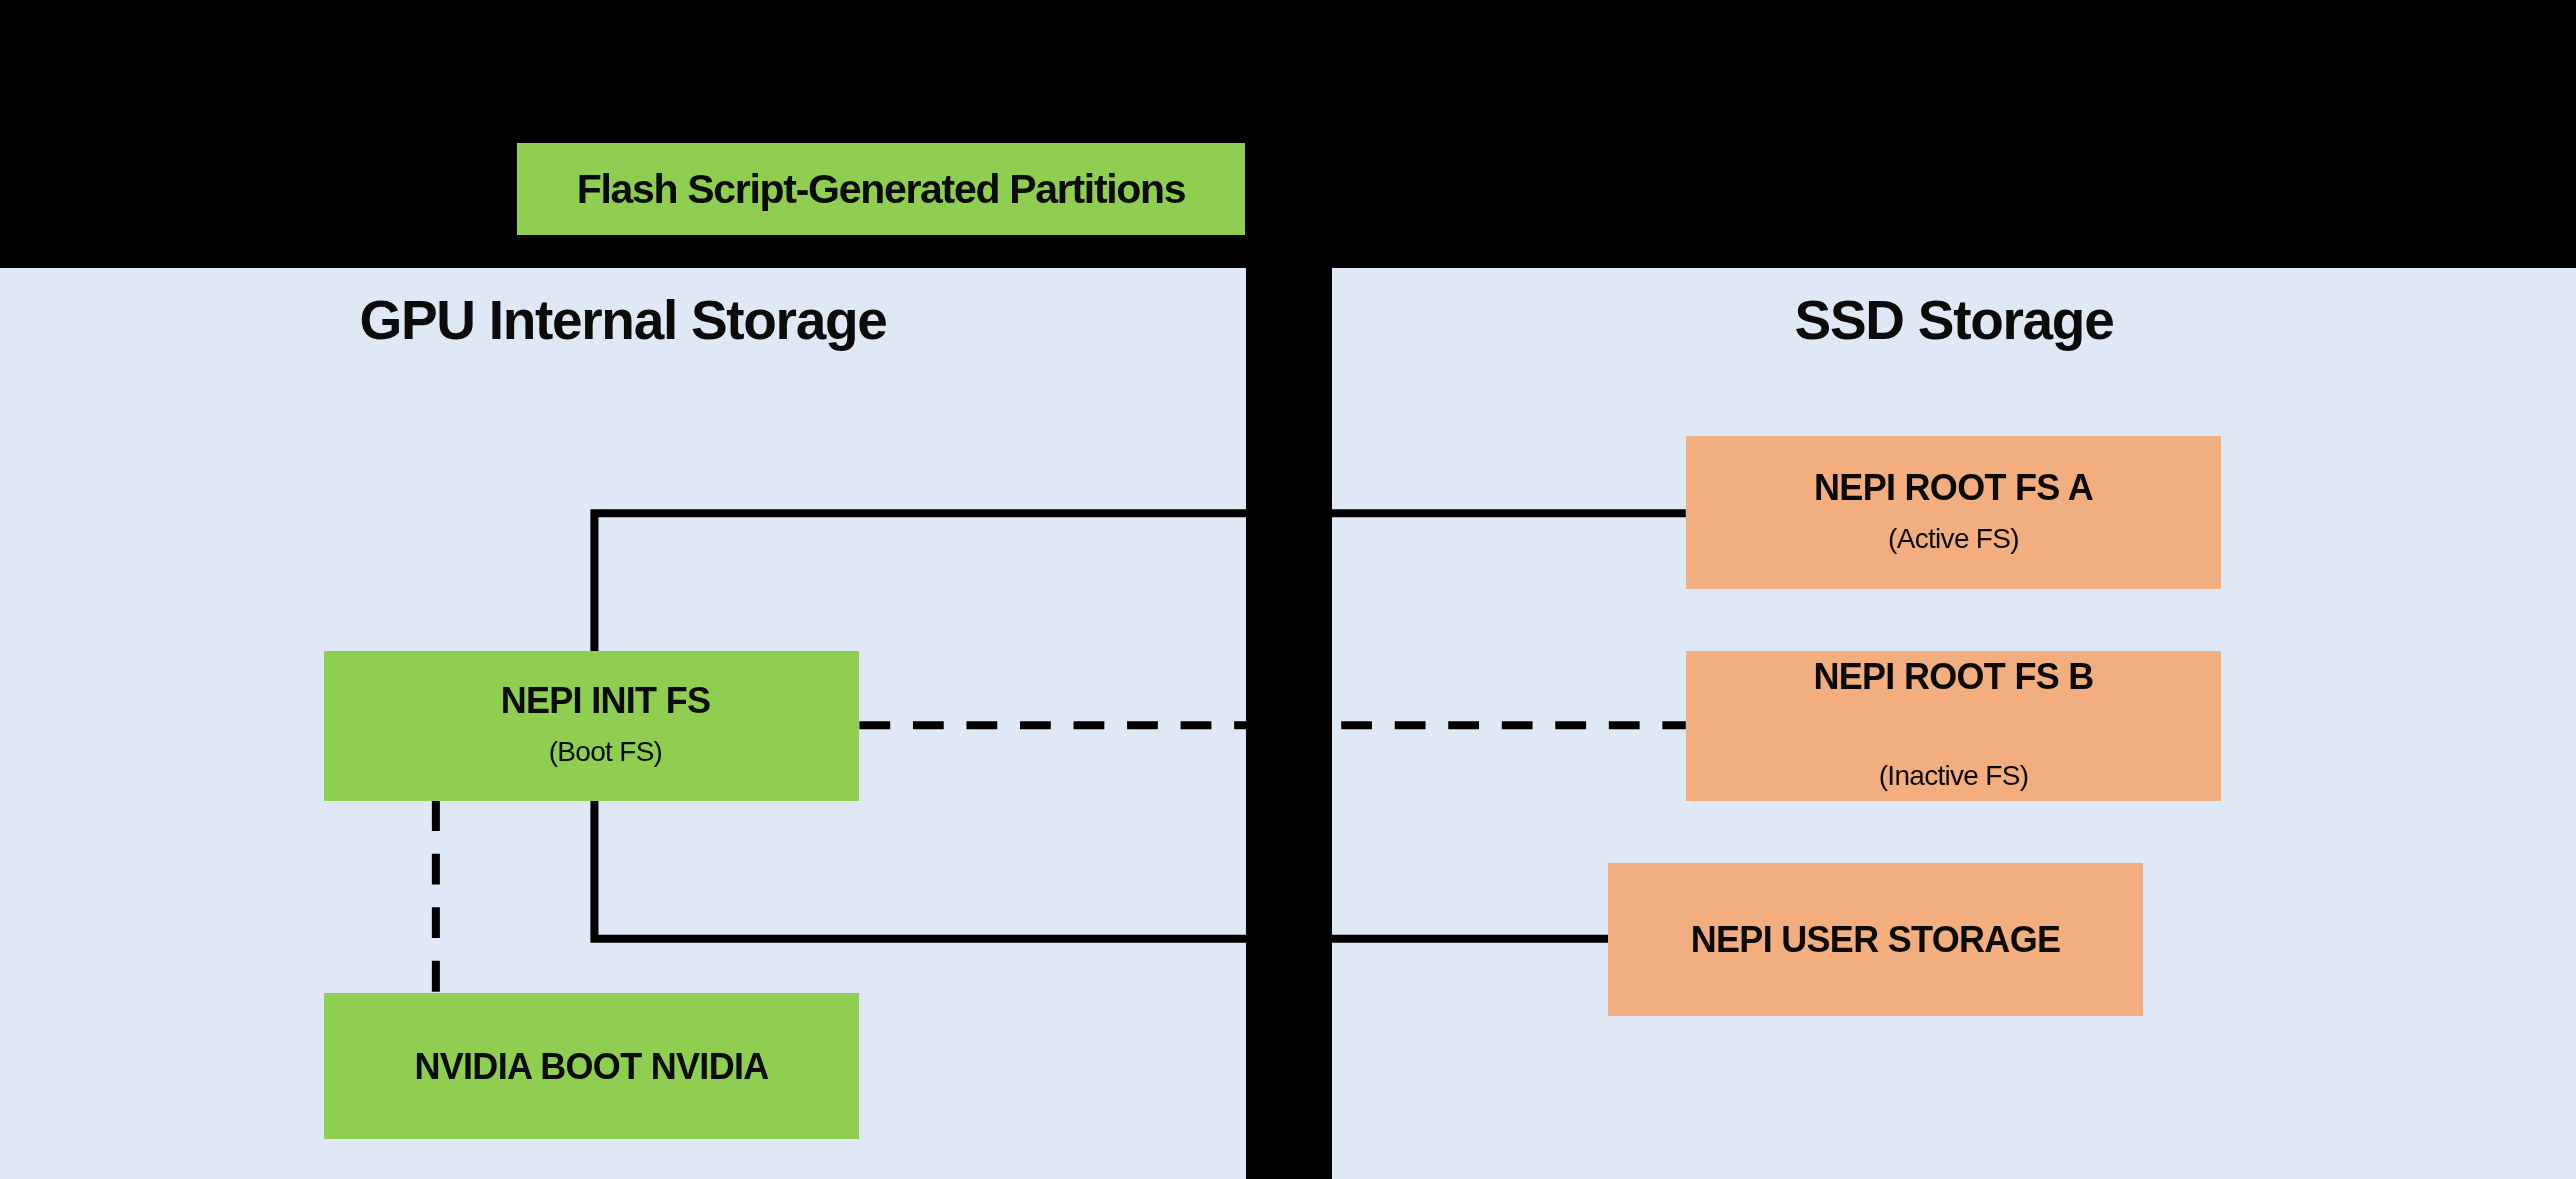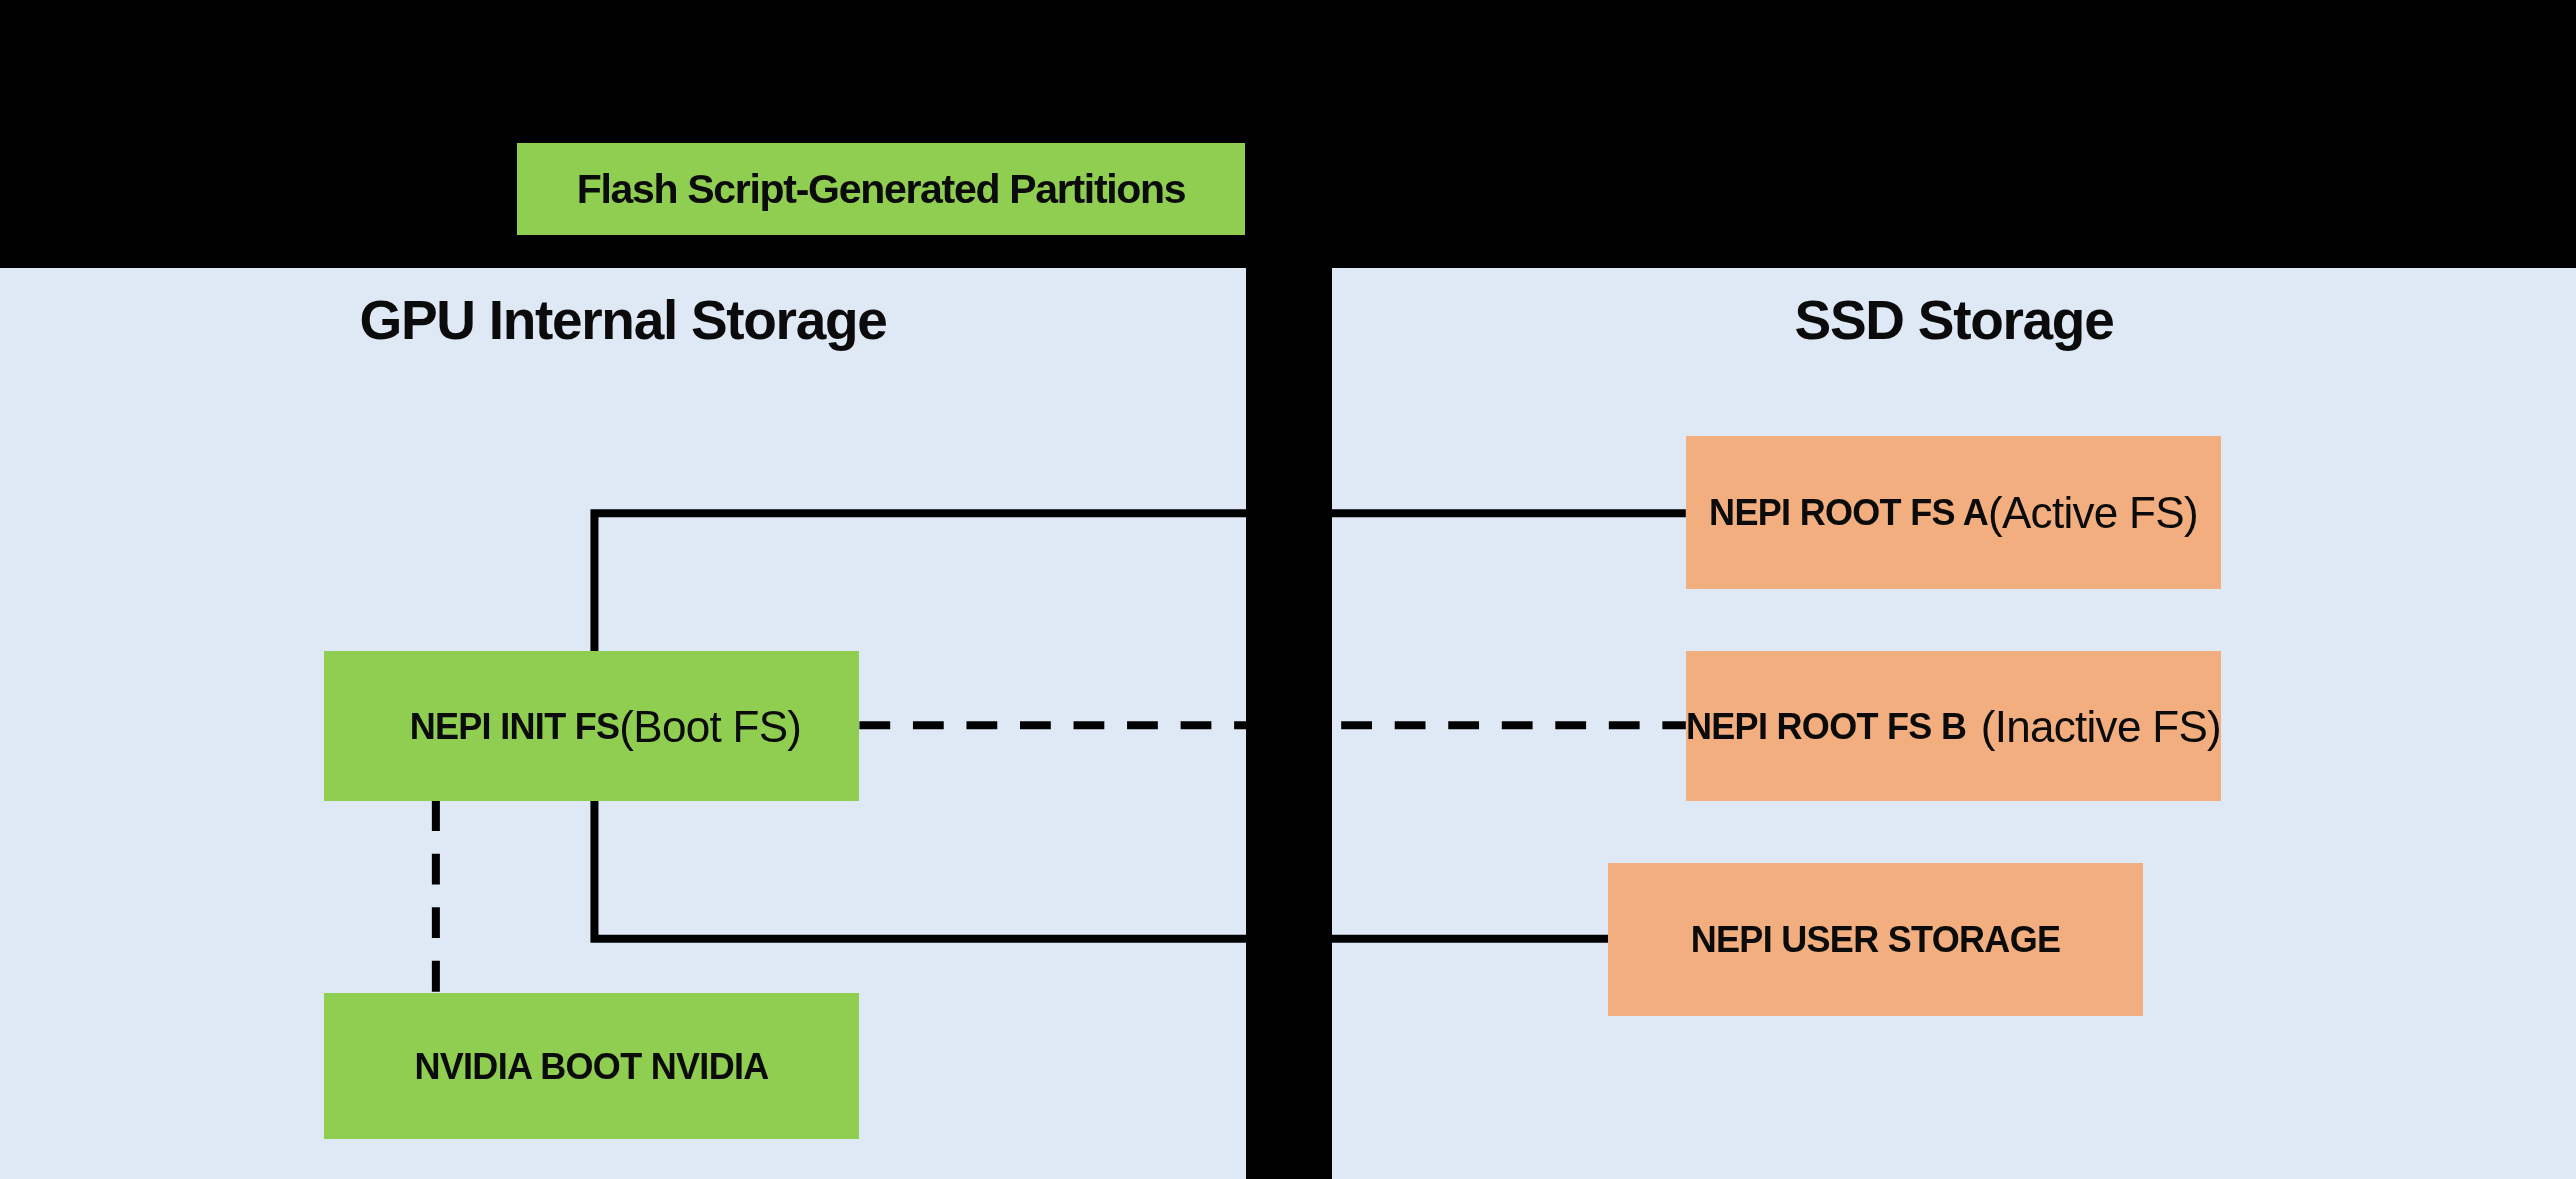--- a/index.html
+++ b/index.html
@@ -43,27 +43,27 @@
     position:absolute;top:281px;height:78px;z-index:3;
     display:flex;align-items:center;justify-content:center;
     font-weight:700;font-size:55px;letter-spacing:-1.3px;color:var(--text);
   }
   .panel-title.left{left:0;width:1246px;text-align:center;}
   .panel-title.right{left:1332px;width:1244px;}
 
   
   .node{
     position:absolute;z-index:3;
-    display:flex;flex-direction:row;align-items:center;justify-content:center;
+    display:flex;flex-direction:column;align-items:center;justify-content:center;
     text-align:center;color:var(--text);
   }
   .node-green{background:var(--flash-generated);}
   .node-orange{background:var(--manual-generated);}
   .node-title{font-weight:700;font-size:36px;line-height:51px;letter-spacing:-0.7px;}
-  .node-sub{font-weight:400;font-size:44px;line-height:51px;letter-spacing:-0.7px;}
+  .node-sub{font-weight:400;font-size:28px;line-height:51px;letter-spacing:-0.7px;}
 
   .node-init{left:324px;top:651px;width:535px;height:150px;padding-left:28px;}
   .node-bootloader{left:324px;top:993px;width:535px;height:146px;}
   .node-root-a{left:1686px;top:436px;width:535px;height:153px;}
   .node-root-b{left:1686px;top:651px;width:535px;height:150px;justify-content:space-between;}
   .node-user-storage{left:1608px;top:863px;width:535px;height:153px;}
 </style>
 </head>
 <body>
 

